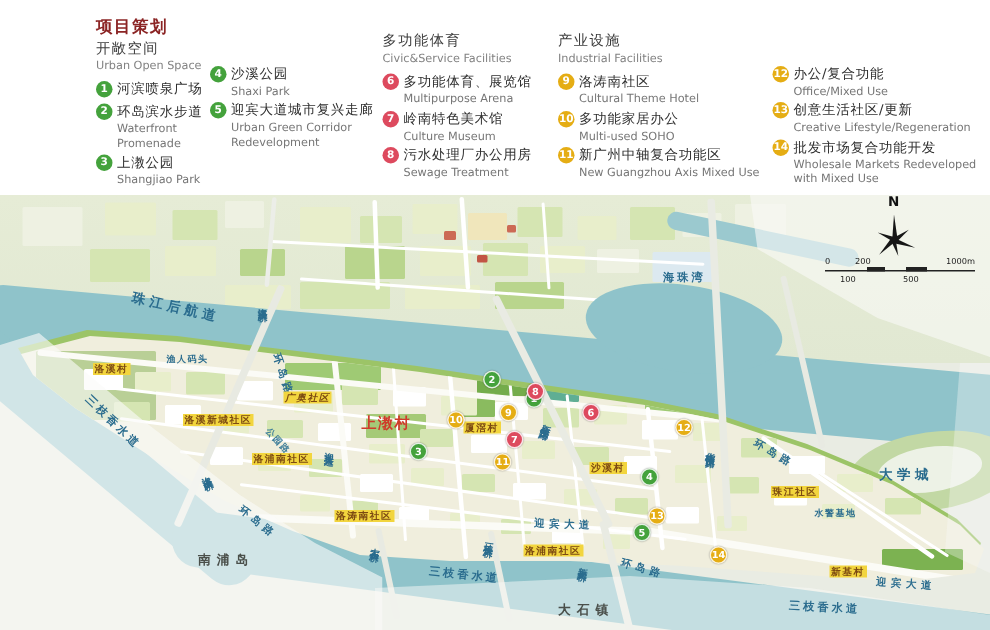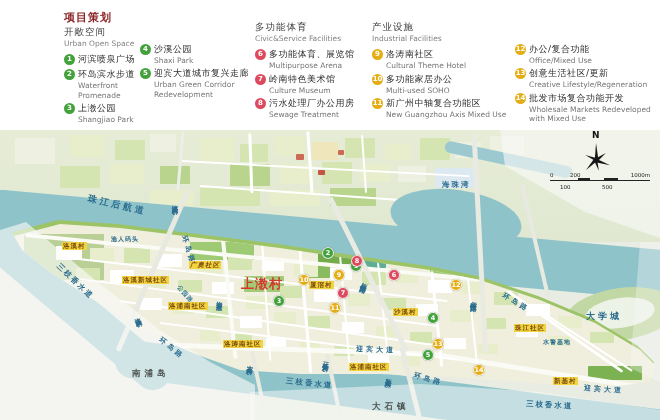--- a/index.html
+++ b/index.html
@@ -34,21 +34,21 @@
   .patch{border-radius:1px;}
   
   .ml{position:absolute;white-space:nowrap;font-weight:bold;transform-origin:left center;z-index:30;}
   .water-lg{color:#2a6c8e;font-size:9px;letter-spacing:3px;}
   .water{color:#2a6c8e;font-size:7.5px;letter-spacing:2px;}
   .water-sm{color:#2a6c8e;font-size:6px;letter-spacing:1px;}
   .road-lbl{color:#2a6c8e;font-size:7px;letter-spacing:3px;}
   .road-sm{color:#3d7d99;font-size:6px;letter-spacing:1px;}
   .v{writing-mode:vertical-rl;color:#2a6c8e;font-size:6.5px;letter-spacing:1px;transform-origin:center top;}
   .vil{background:#f2d53e;color:#7c4a12;font-size:6.5px;padding:0 1px;letter-spacing:1px;line-height:1.3;}
-  .vil-red{color:#cf3b2a;font-size:13px;letter-spacing:1px;}
+  .vil-red{color:#cf3b2a;font-size:10px;letter-spacing:1px;}
   .place{color:#4a4f4a;font-size:8.5px;letter-spacing:4px;}
   
   .mk{position:absolute;width:10px;height:10px;border-radius:50%;color:#fff;font-size:6.5px;font-weight:bold;
       display:flex;align-items:center;justify-content:center;z-index:32;
       border:1px solid rgba(255,255,255,.85);box-shadow:0 0 1px rgba(0,0,0,.45);line-height:1;}
   .mk-g{background:#44a23c;} .mk-r{background:#dd4a5e;} .mk-y{background:#e5ad14;}
   
   #compass{position:absolute;left:578px;top:2px;width:44px;height:46px;z-index:34;}
   #compass .n{position:absolute;left:14px;top:-2px;font-size:9px;font-weight:bold;color:#111;}
   #compass svg{position:absolute;left:0;top:9px;}

